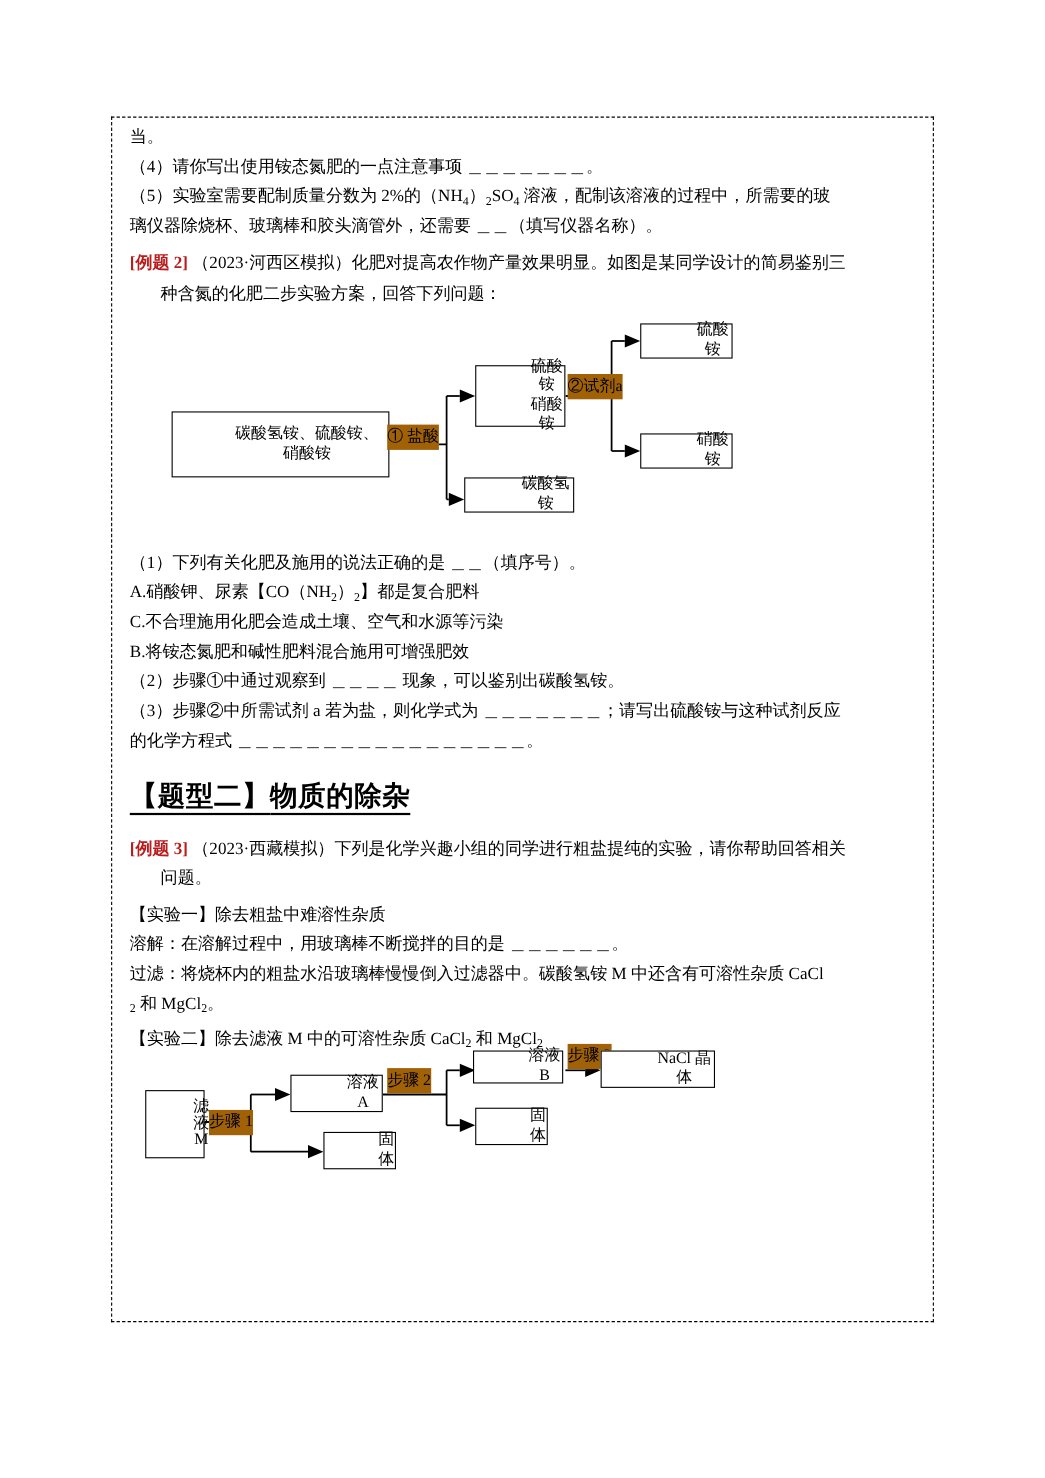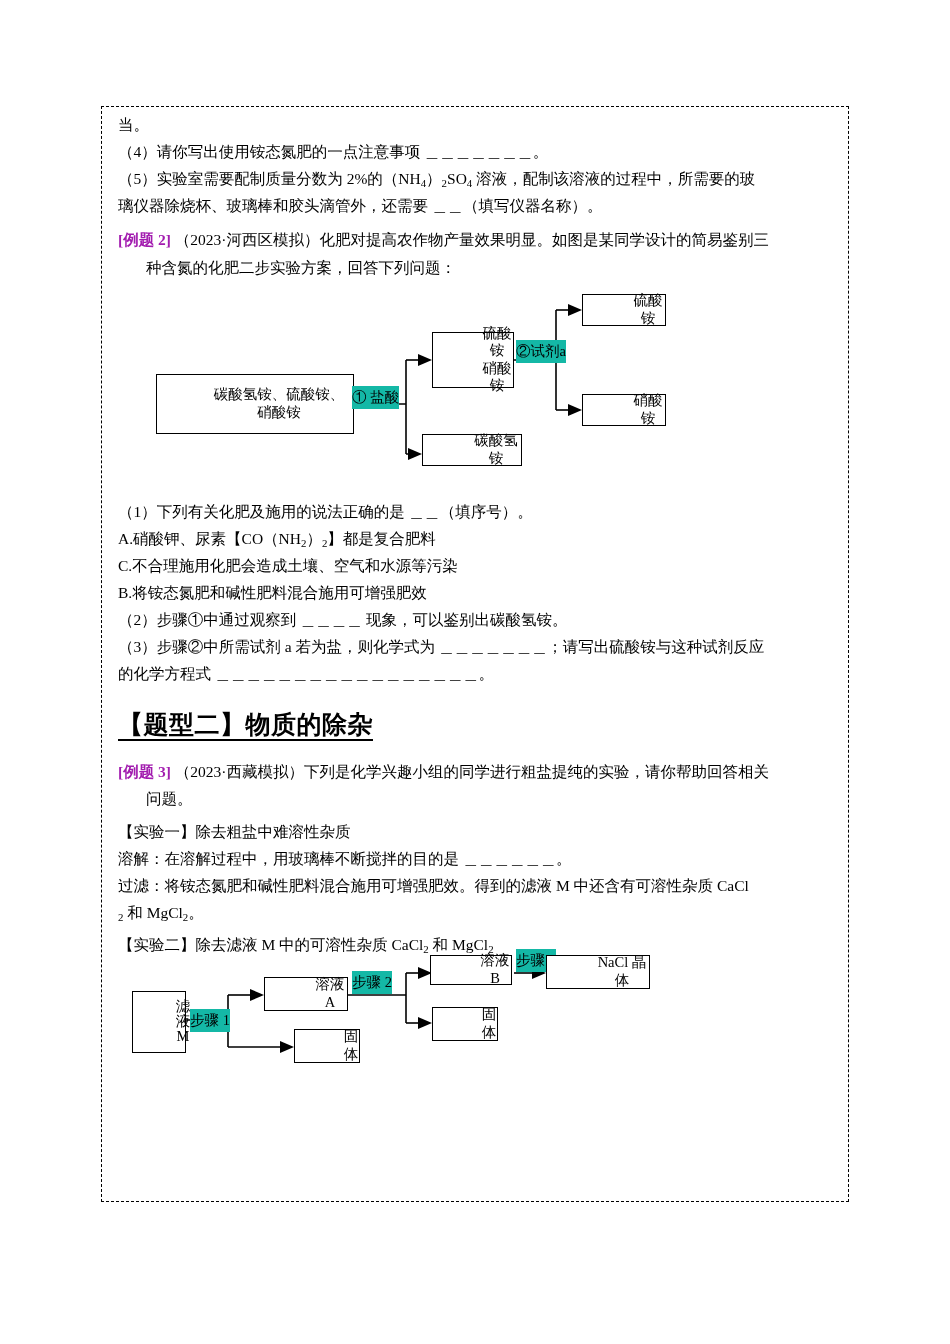--- a/index.html
+++ b/index.html
@@ -34,21 +34,21 @@
     left: 118px;
     top: 112px;
     width: 722px;
     font-size: 15.5px;
     line-height: 1.62;
   }
   p {
     margin: 0 0 2px 0;
   }
   .tag {
-    color: #a21caf;
+    color: #b91c1c;
     font-weight: bold;
     font-family: "Liberation Serif", serif;
   }
   sub {
     font-size: 70%;
     vertical-align: baseline;
     position: relative;
     top: 3px;
   }
   .heading2 {
@@ -82,21 +82,21 @@
     text-align: center;
     font-size: 14.5px;
     line-height: 1.2;
     background: #fff;
     font-family: "Liberation Serif", serif;
     padding-left: 48px;
   }
   .lbl {
     position: absolute;
     font-size: 14.5px;
-    background: #14b8a6;
+    background: #a16207;
     white-space: nowrap;
   }
   svg.lines {
     position: absolute;
     left: 0; top: 0;
     overflow: visible;
   }
 </style>
 </head>
 <body>
@@ -170,21 +170,21 @@
 
     <p style="margin-top:14px;">
       <span class="tag">[例题 3]</span>
       <span>（2023·西藏模拟）下列是化学兴趣小组的同学进行粗盐提纯的实验，请你帮助回答相关</span>
     </p>
     <p style="padding-left:28px;">问题。</p>
 
     <p style="margin-top:8px;">【实验一】除去粗盐中难溶性杂质</p>
     <p>溶解：在溶解过程中，用玻璃棒不断搅拌的目的是 ＿＿＿＿＿＿。</p>
     <p>
-      <span>过滤：将铵态氮肥和碱性肥料混合施用可增强肥效。得到的滤液 M 中还含有可溶性杂质 CaCl</span>
+      <span>过滤：将烧杯内的粗盐水沿玻璃棒慢慢倒入过滤器中。碳酸氢铵 M 中还含有可溶性杂质 CaCl</span>
     </p>
     <p>
       <sub>2</sub><span> 和 MgCl</span><sub>2</sub><span>。</span>
     </p>
     <p style="margin-top:6px;">
       <span>【实验二】除去滤液 M 中的可溶性杂质 CaCl</span><sub>2</sub><span> 和 MgCl</span><sub>2</sub>
     </p>
 
     <div class="fig2">
       <svg class="lines" width="722" height="112">

